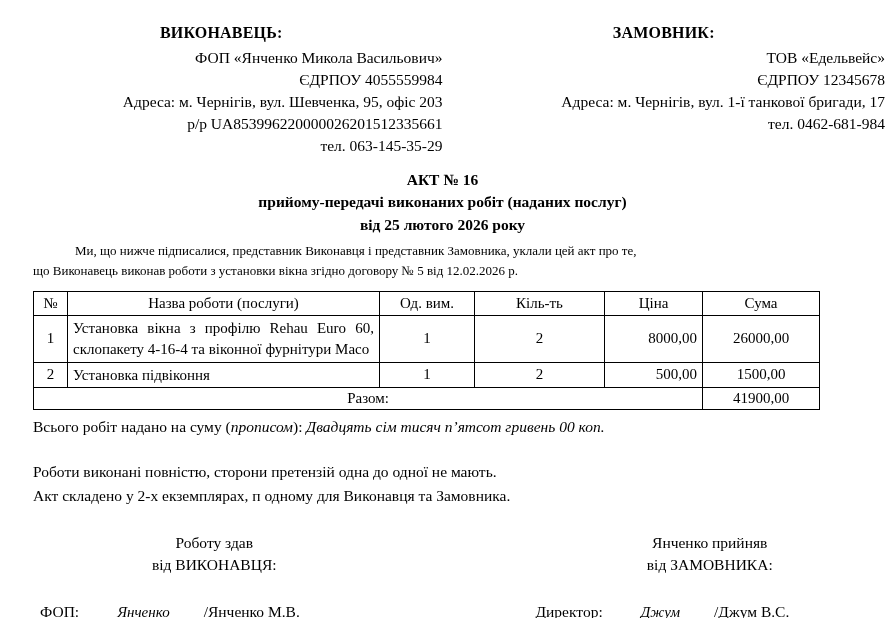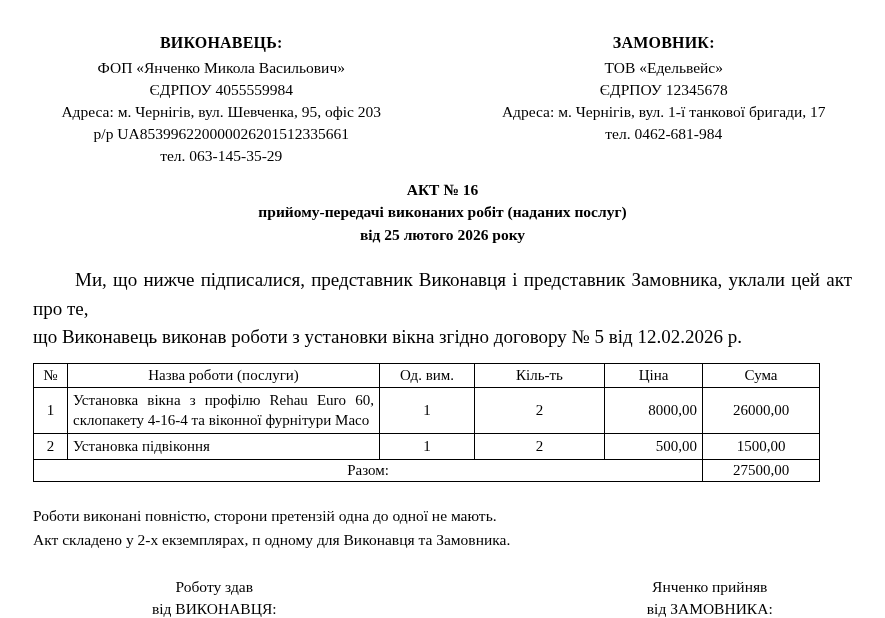--- a/index.html
+++ b/index.html
@@ -20,56 +20,57 @@
     width: 885px;
     height: 618px;
     padding: 0;
     box-sizing: border-box;
   }
 
   
   .parties {
     display: flex;
     width: 100%;
-    padding-top: 32px;
+    padding-top: 22px;
     box-sizing: border-box;
   }
   .party {
     width: 50%;
     text-align: center;
     line-height: 1.42;
     font-size: 15.5px;
   }
   .party .party-title {
     font-weight: bold;
     font-size: 16px;
     letter-spacing: 0.2px;
     margin-bottom: 2px;
   }
   .party .party-line {
     white-space: nowrap;
+    text-align: right;
   }
 
   
   .doc-title {
     text-align: center;
     font-weight: bold;
     font-size: 15.5px;
     line-height: 1.45;
     margin-top: 12px;
   }
 
   
   .intro {
-    margin-top: 20px;
+    margin-top: 5px;
     padding: 0 33px;
     text-align: justify;
     text-indent: 42px;
     line-height: 1.5;
-    font-size: 19px;
+    font-size: 13px;
   }
   .intro .line2 {
     display: block;
     text-indent: 0;
   }
 
   
   .table-wrap {
     margin: 11px 33px 0 33px;
   }
@@ -234,26 +235,29 @@
         <tr>
           <td class="c-no">2</td>
           <td class="c-name short">Установка підвіконня</td>
           <td class="c-unit">1</td>
           <td class="c-qty">2</td>
           <td class="c-price">500,00</td>
           <td class="c-sum">1500,00</td>
         </tr>
         <tr>
           <td class="total-label" colspan="5">Разом:</td>
-          <td class="total-value">27500,00</td>
+          <td class="total-value">41900,00</td>
         </tr>
       </tbody>
     </table>
   </div>
 
+  <div class="amount-words">
+    <span>Всього робіт надано на суму (</span><span class="ital">прописом</span><span>): </span><span class="ital">Двадцять сім тисяч п’ятсот гривень 00 коп.</span>
+  </div>
 
   <div class="notes">
     <div>Роботи виконані повністю, сторони претензій одна до одної не мають.</div>
     <div>Акт складено у 2-х екземплярах, п одному для Виконавця та Замовника.</div>
   </div>
 
   <div class="sign-head">
     <div class="col left">
       <div>Роботу здав</div>
       <div>від ВИКОНАВЦЯ:</div>

